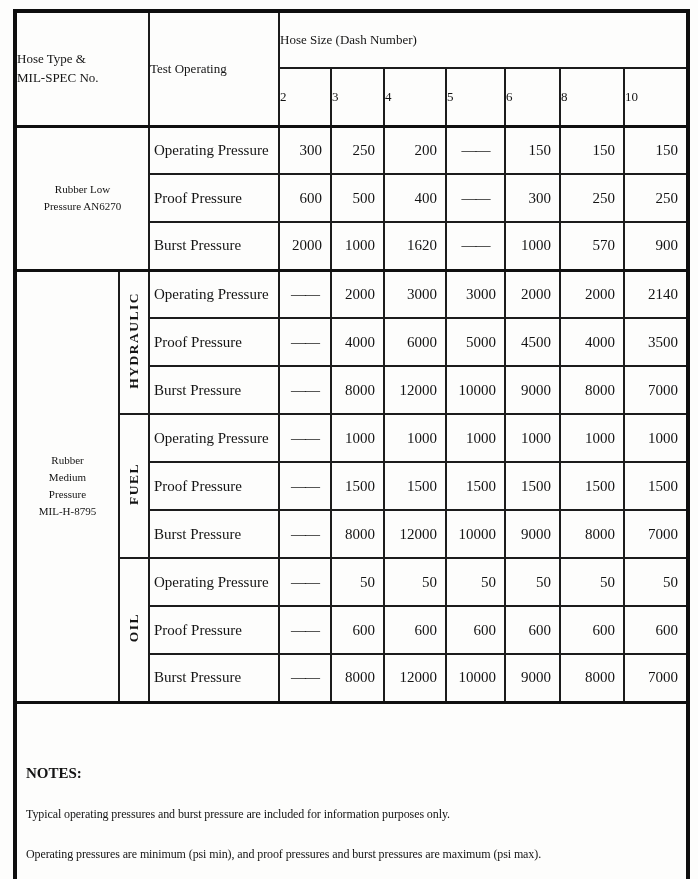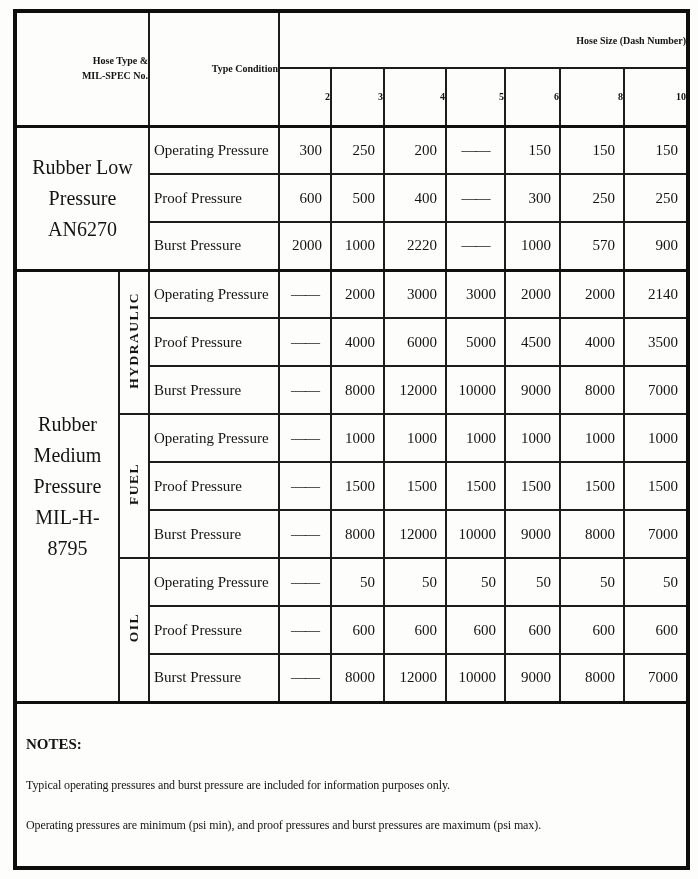--- a/index.html
+++ b/index.html
@@ -33,30 +33,30 @@
     vertical-align: middle;
   }
   tr.h-head1 { height: 57px; }
   tr.h-head2 { height: 58px; }
   tr.h-data  { height: 48px; }
 
   
   .sep-top { border-top: 3px solid #101010 !important; }
 
   th.htype-h, th.cond-h, th.size-h, th.num-h {
-    font-weight: bold;
-    font-size: 10px;
-    text-align: right;
+    font-weight: normal;
+    font-size: 13px;
+    text-align: left;
   }
   th.htype-h { white-space: pre-line; line-height: 1.45; }
 
   td.htype {
     text-align: center;
     white-space: pre-line;
-    font-size: 20px;
+    font-size: 11px;
     line-height: 1.55;
   }
   td.cond {
     text-align: left;
     padding-left: 4px;
     font-size: 15px;
   }
   td.val {
     text-align: right;
     padding-right: 8px;
@@ -82,20 +82,21 @@
   }
   td.notes-cell {
     vertical-align: top;
     text-align: left;
     padding: 32px 6px 0 9px;
   }
   .notes-title {
     font-weight: bold;
     font-size: 15px;
     margin-bottom: 25px;
+    margin-top: 29px;
   }
   .note-line {
     font-size: 12px;
     margin-bottom: 25px;
     letter-spacing: -0.1px;
   }
 </style>
 </head>
 <body>
 
@@ -111,21 +112,21 @@
       <col style="width:59px">
         <col style="width:55px">
         <col style="width:64px">
         <col style="width:64px">
     </colgroup>
 
     <tbody>
         <tr class="h-head1">
       <th class="htype-h" colspan="2" rowspan="2">Hose Type &amp;
 MIL-SPEC No.</th>
-      <th class="cond-h" rowspan="2">Type Condition</th>
+      <th class="cond-h" rowspan="2">Test Operating</th>
       <th class="size-h" colspan="7">Hose Size (Dash Number)</th>
     </tr>
     <tr class="h-head2">
       <th class="num-h">2</th>
       <th class="num-h">3</th>
       <th class="num-h">4</th>
       <th class="num-h">5</th>
       <th class="num-h">6</th>
       <th class="num-h">8</th>
       <th class="num-h">10</th>
@@ -150,21 +151,21 @@
       <td class="val">400</td>
       <td class="val dash">——</td>
       <td class="val">300</td>
       <td class="val">250</td>
       <td class="val">250</td>
     </tr>
     <tr class="h-data">
       <td class="cond">Burst Pressure</td>
       <td class="val">2000</td>
       <td class="val">1000</td>
-      <td class="val">2220</td>
+      <td class="val">1620</td>
       <td class="val dash">——</td>
       <td class="val">1000</td>
       <td class="val">570</td>
       <td class="val">900</td>
     </tr>
 
     <tr class="h-data">
       <td class="htype sep-top" rowspan="9">Rubber
 Medium
 Pressure

